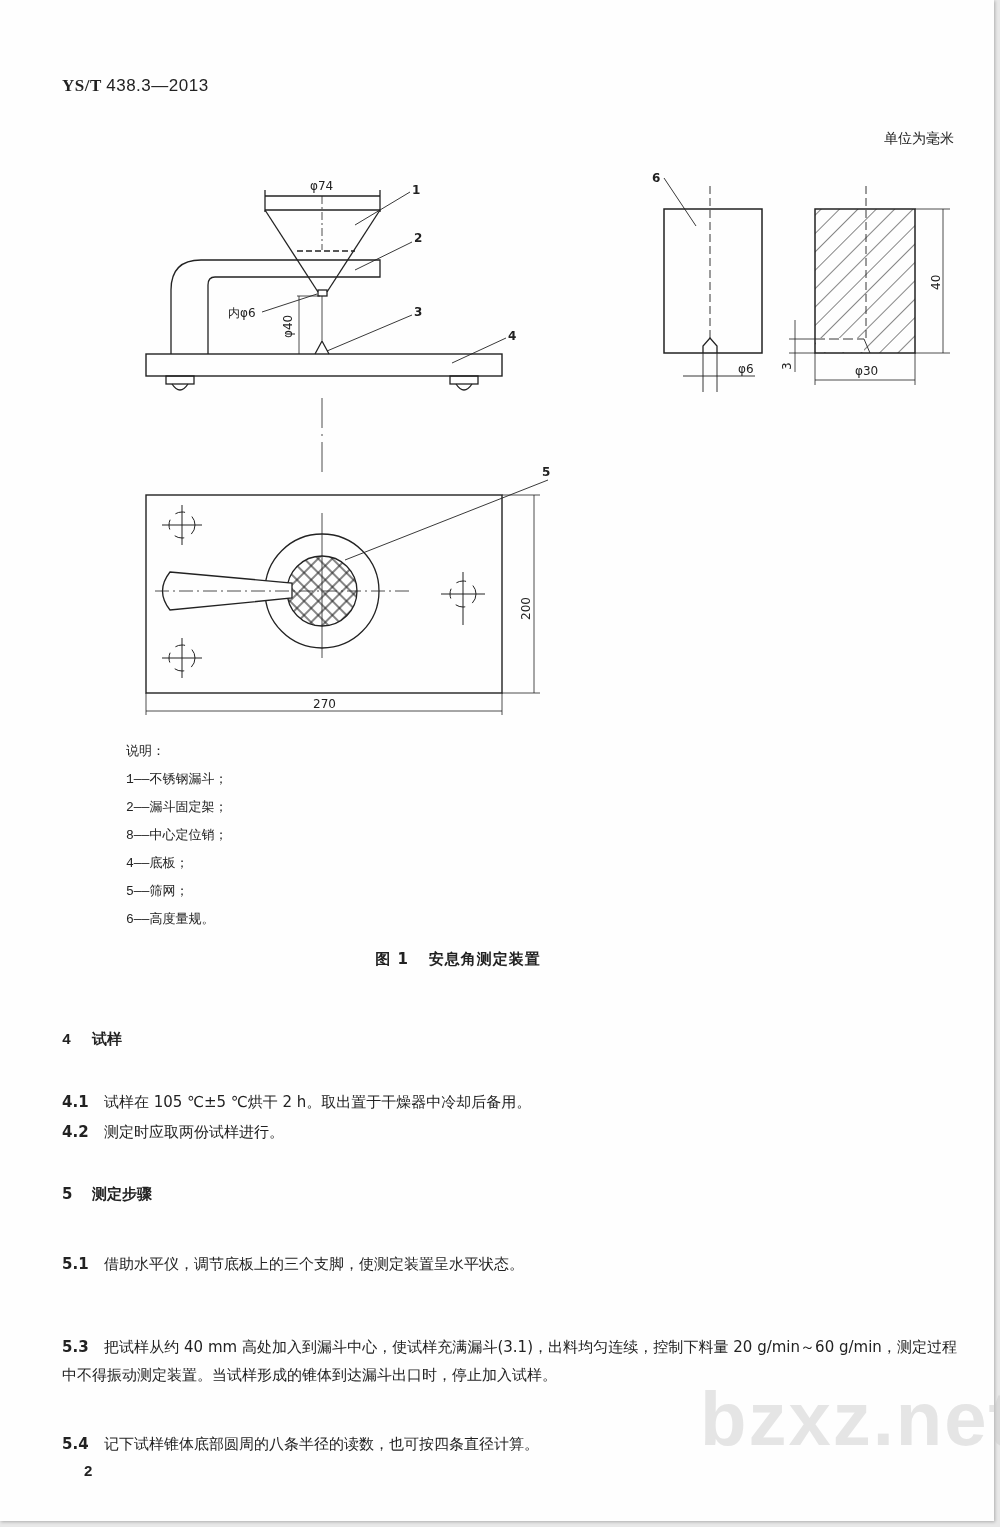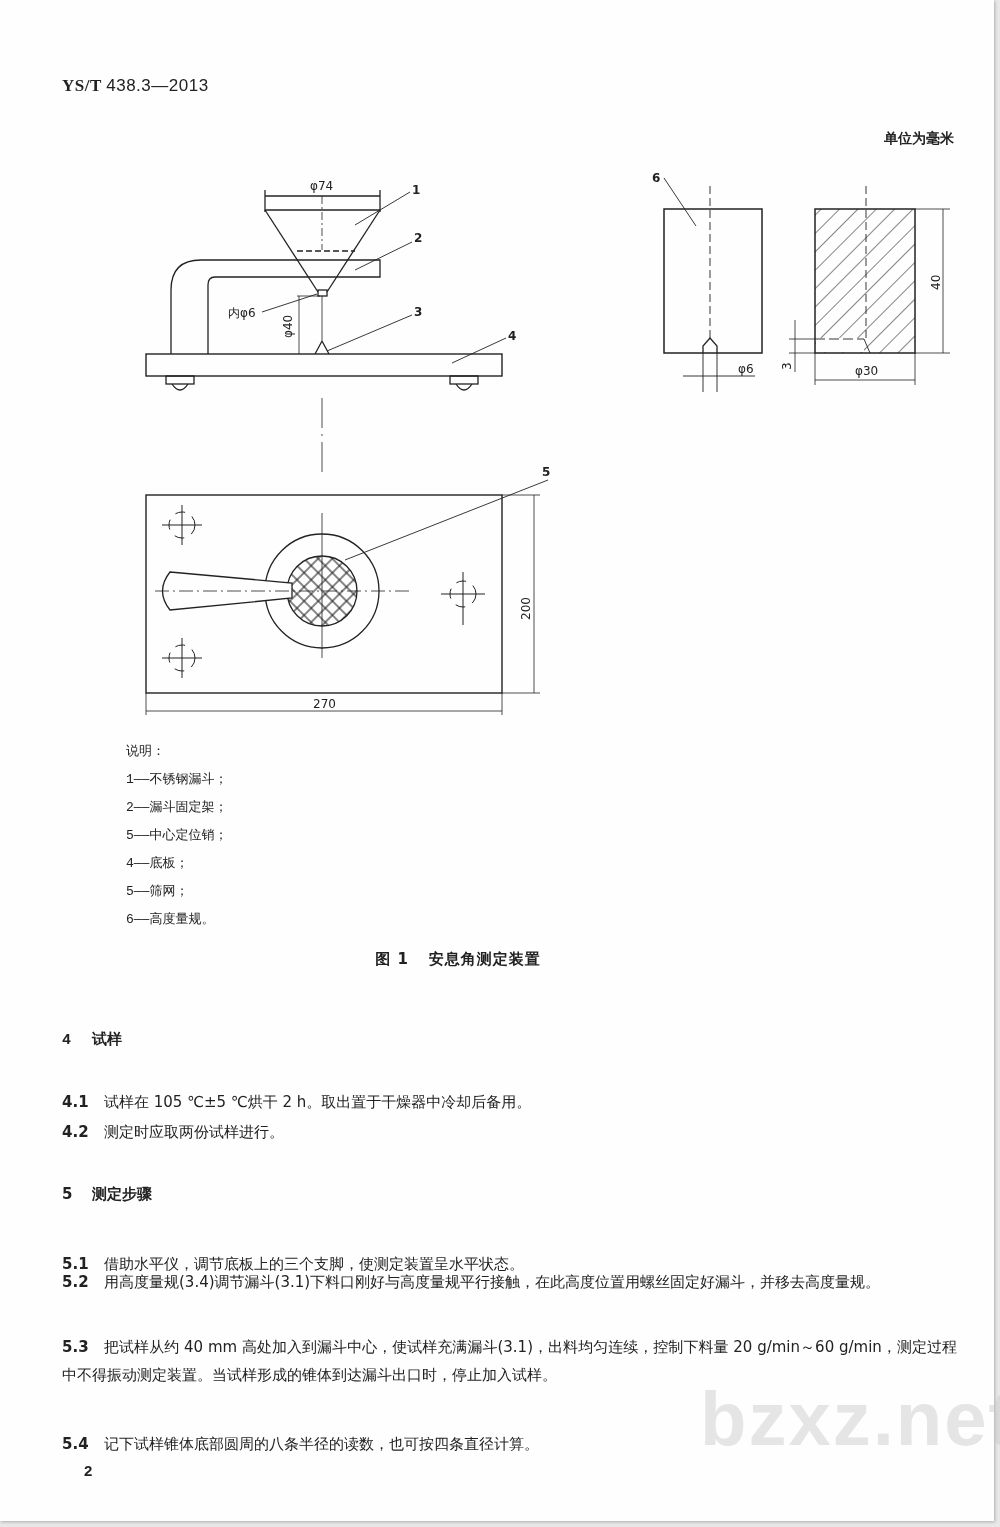--- a/index.html
+++ b/index.html
@@ -18,21 +18,21 @@
     box-shadow: 1px 1px 3px rgba(0,0,0,0.25);
   }
   .header-code {
     position: absolute; left: 62px; top: 76px;
     font-size: 17px; font-weight: bold; letter-spacing: 0.5px;
     font-family: "Liberation Serif", serif;
   }
   .header-code .num { font-family: "Liberation Sans", sans-serif; font-weight: normal; margin-top: 28px; }
   .unit-note {
     position: absolute; right: 40px; top: 130px;
-    font-size: 14px; font-weight: bold;
+    font-size: 14px; font-weight: normal;
     font-family: "DejaVu Sans", sans-serif;
   }
   svg.drawing { position: absolute; left: 0; top: 0; }
   .legend { position: absolute; left: 98px; top: 738px; font-size: 13px; font-family: Liberation Mono, monospace; margin-left: 28px; }
   .legend div { height: 28px; line-height: 28px; }
   .fig-caption {
     position: absolute; left: 0; width: 916px; top: 950px;
     text-align: center; font-weight: bold; font-size: 15px;
     font-family: "DejaVu Sans", sans-serif; letter-spacing: 1px;
   }
@@ -197,21 +197,21 @@
       <text x="542" y="476" font-weight="bold">5</text>
       <text x="313" y="708">270</text>
       <text transform="translate(530,620) rotate(-90)">200</text>
     </g>
   </svg>
 
   <div class="legend">
     <div>说明：</div>
     <div>1——不锈钢漏斗；</div>
     <div>2——漏斗固定架；</div>
-    <div>5——中心定位销；</div>
+    <div>8——中心定位销；</div>
     <div>4——底板；</div>
     <div>5——筛网；</div>
     <div>6——高度量规。</div>
   </div>
 
   <div class="fig-caption">
     <span class="fnum">图 1</span><span>安息角测定装置</span>
   </div>
 
   <div class="sec-heading" style="top:1030px;font-family:Liberation Mono, monospace;">
@@ -223,23 +223,20 @@
   <div class="para" style="top:1118px;">
     <span class="n">4.2</span><span>测定时应取两份试样进行。</span>
   </div>
 
   <div class="sec-heading" style="top:1185px;">
     <span class="n">5</span><span>测定步骤</span>
   </div>
   <div class="para" style="top:1238px;margin-top:12px;">
     <span class="n">5.1</span><span>借助水平仪，调节底板上的三个支脚，使测定装置呈水平状态。</span>
   </div>
-  <div class="para" style="top:1268px;">
-    <span class="n">5.2</span><span>用高度量规(3.4)调节漏斗(3.1)下料口刚好与高度量规平行接触，在此高度位置用螺丝固定好漏斗，并移去高度量规。</span>
-  </div>
   <div class="para" style="top:1333px;">
     <span class="n">5.3</span><span>把试样从约 40 mm 高处加入到漏斗中心，使试样充满漏斗(3.1)，出料均匀连续，控制下料量 20 g/min～60 g/min，测定过程中不得振动测定装置。当试样形成的锥体到达漏斗出口时，停止加入试样。</span>
   </div>
 
   <div class="watermark">bzxz.net</div>
 
   <div class="para" style="top:1430px;">
     <span class="n">5.4</span><span>记下试样锥体底部圆周的八条半径的读数，也可按四条直径计算。</span>
   </div>
 

